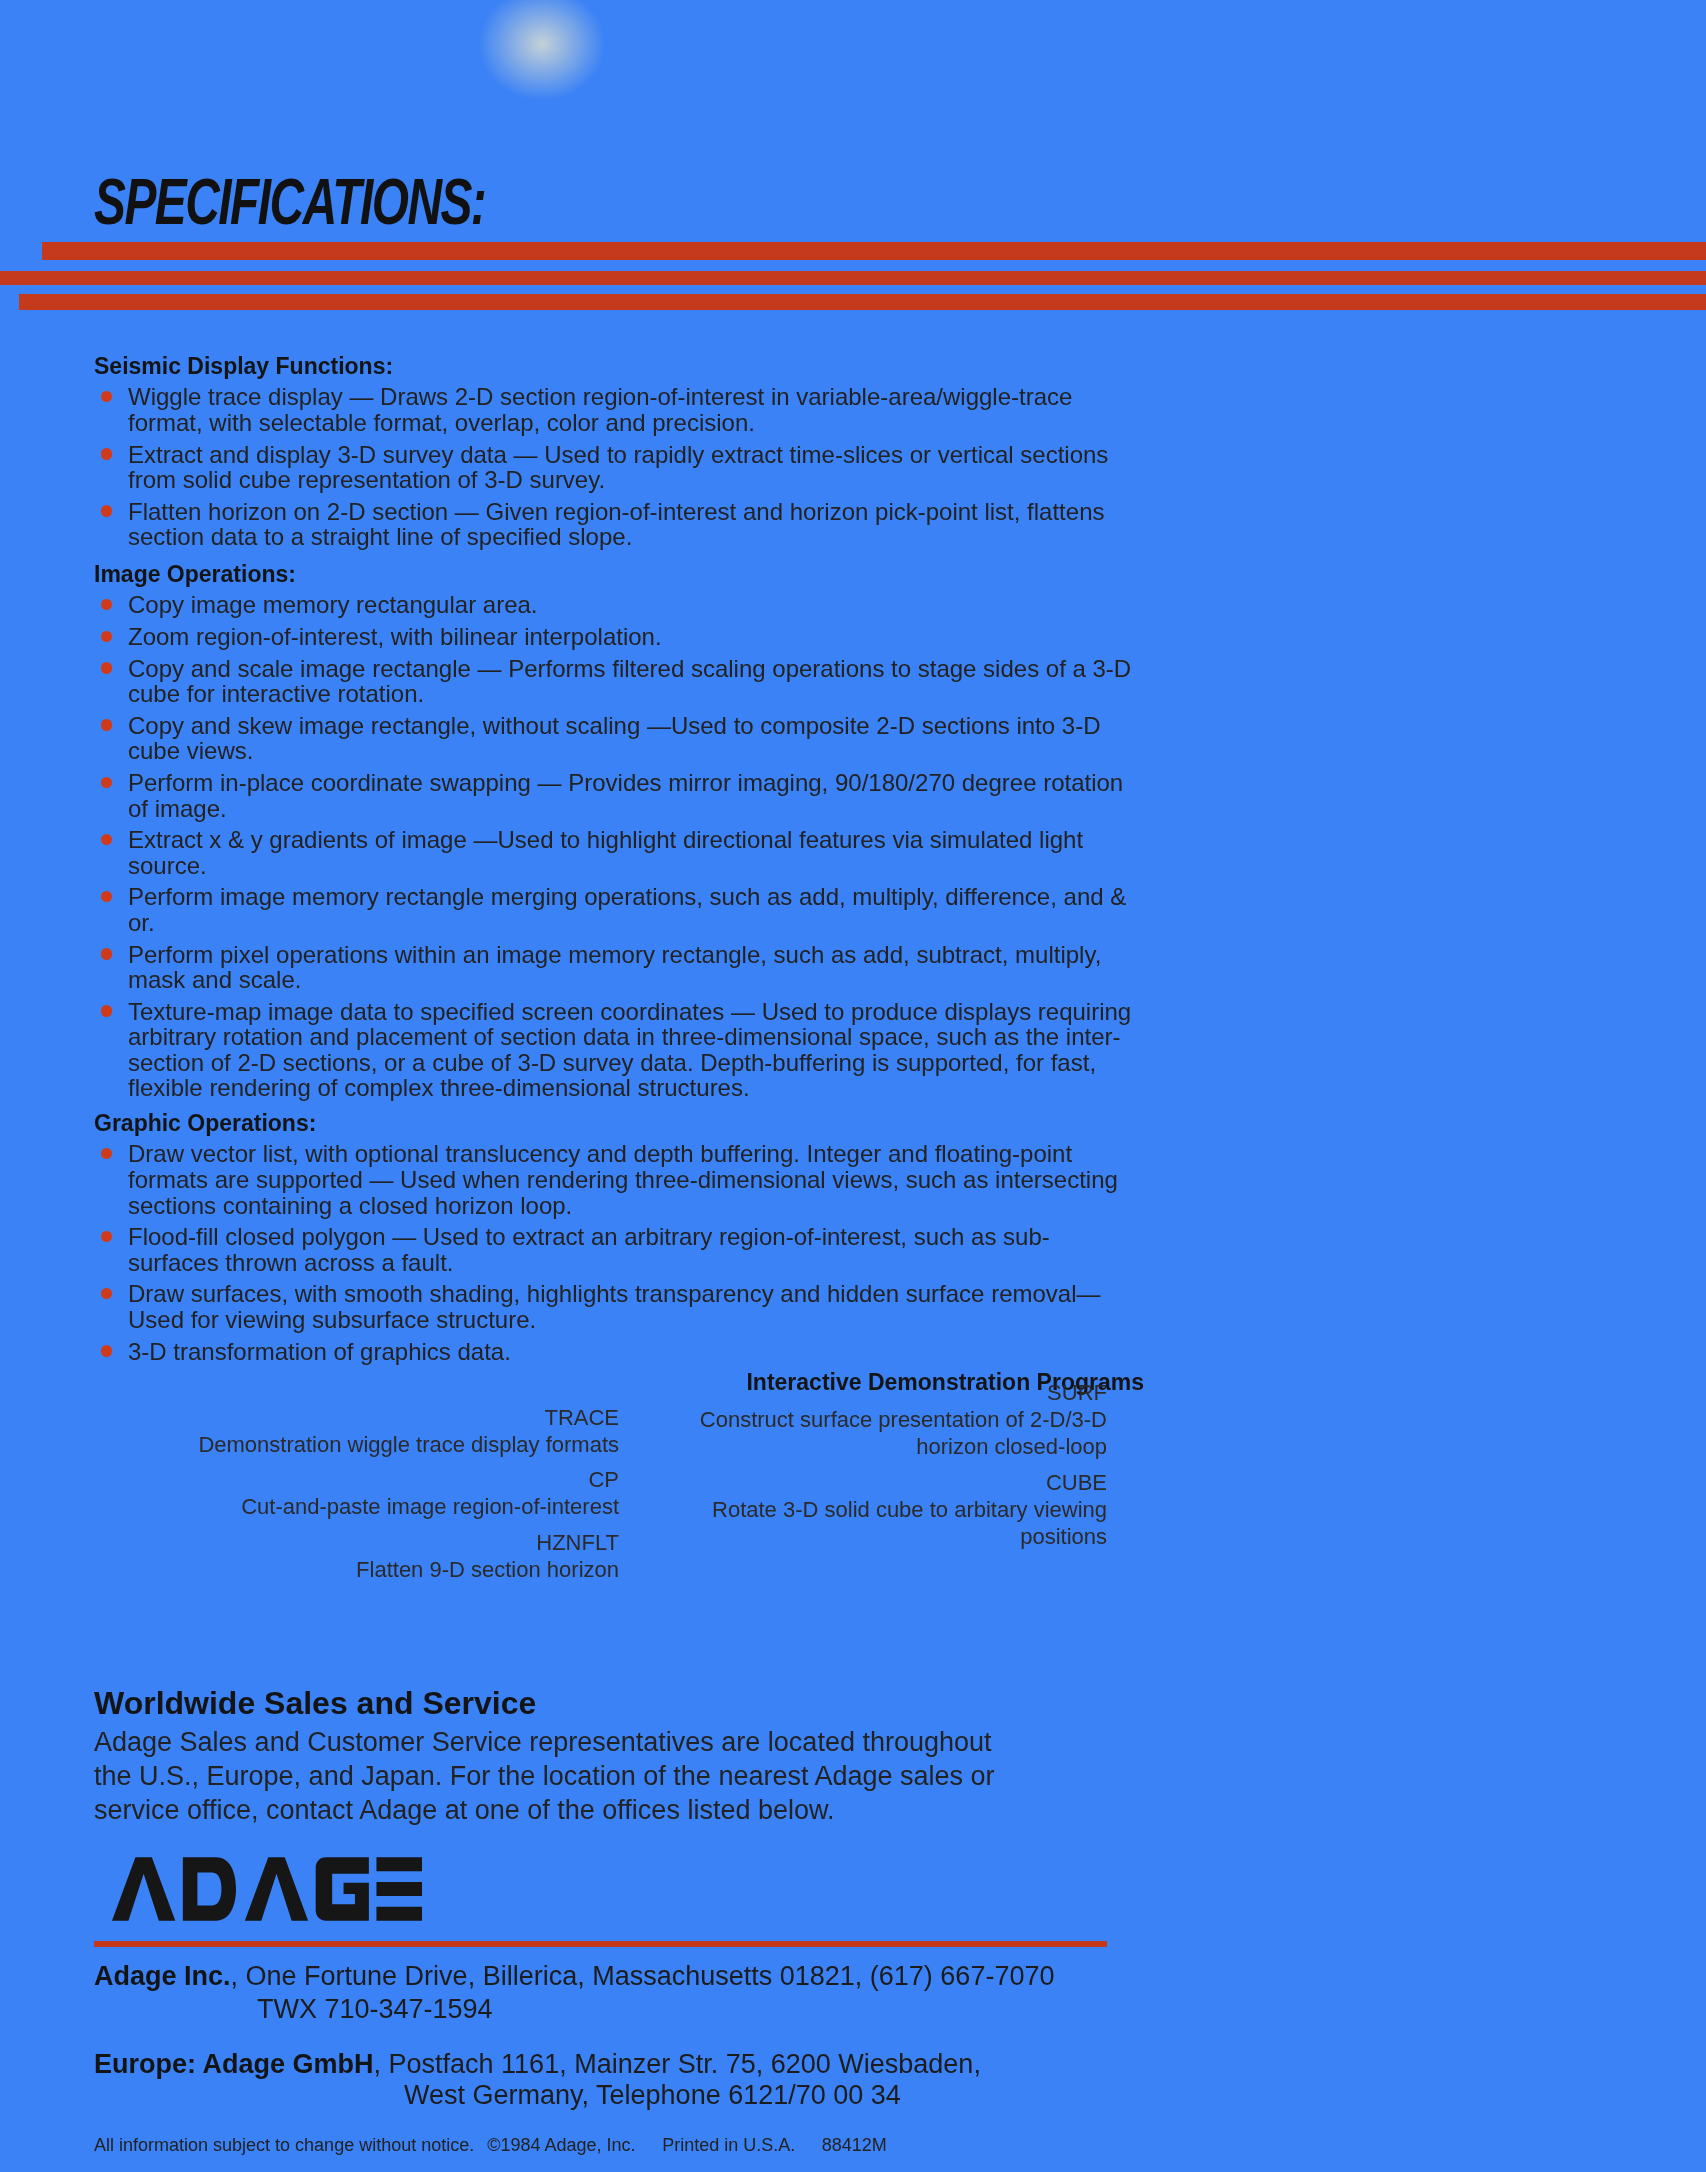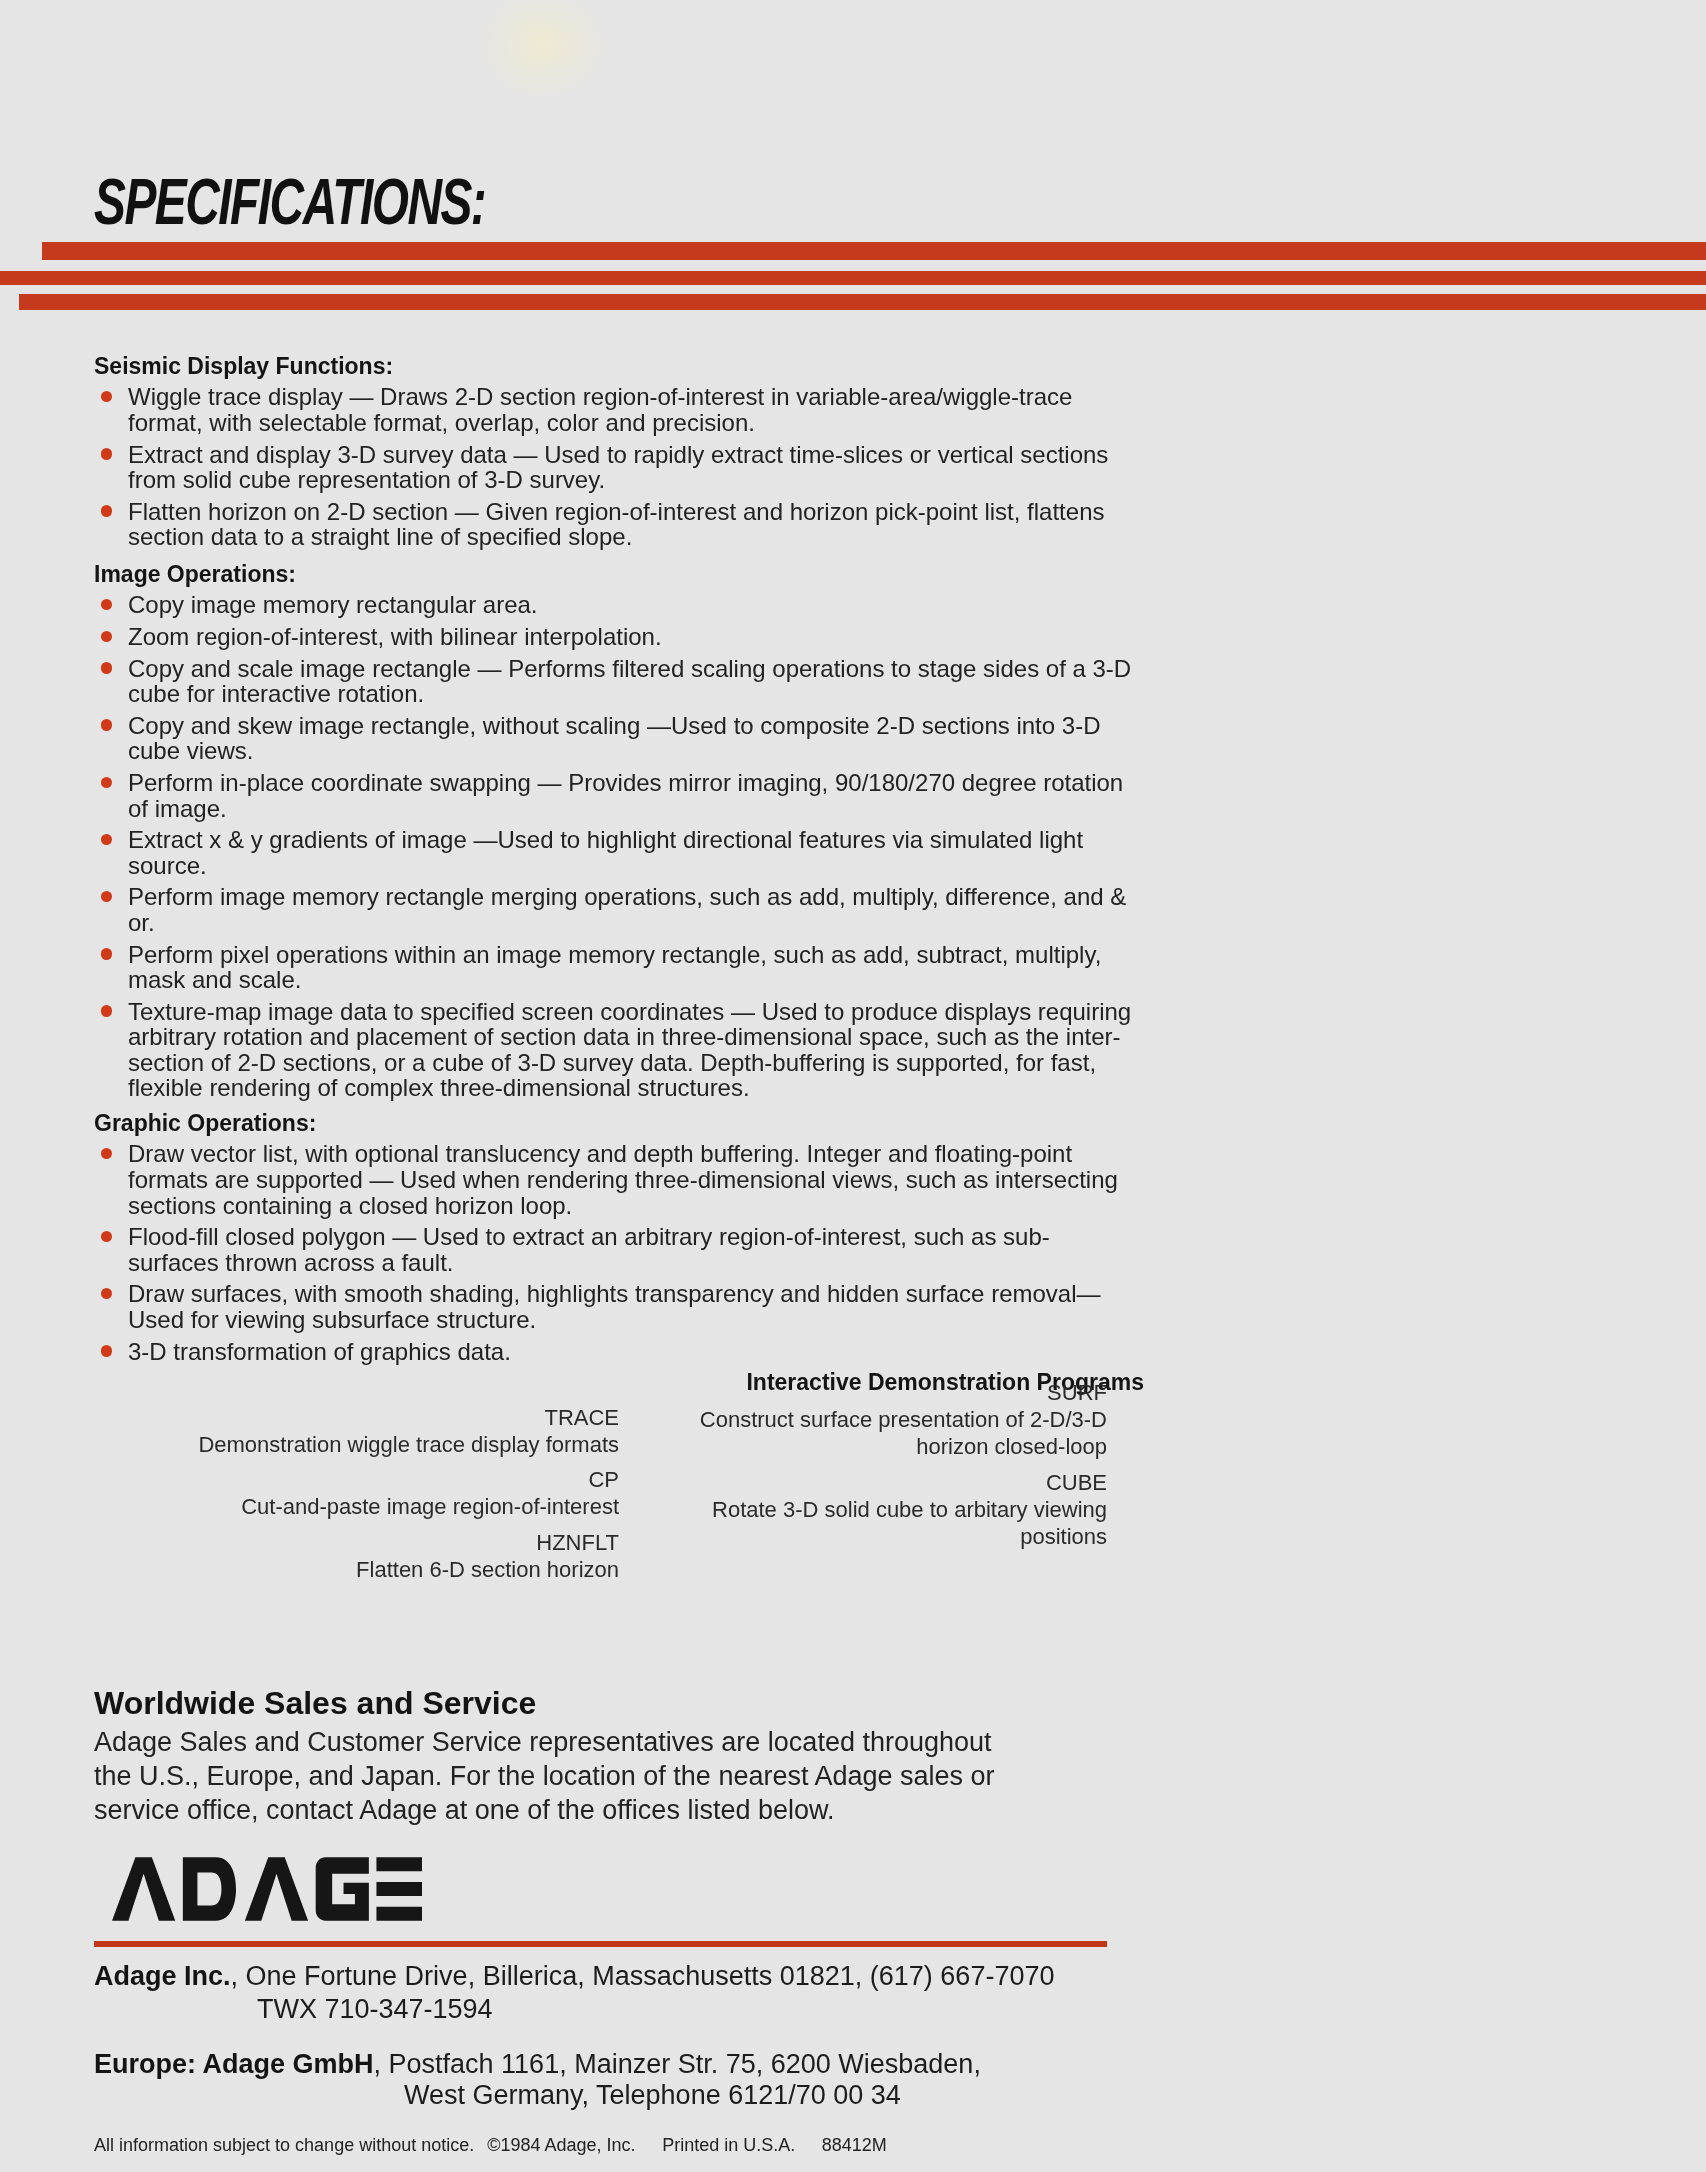--- a/index.html
+++ b/index.html
@@ -1,20 +1,20 @@
 <!DOCTYPE html>
 <html style="font-size:10.8px"><head>
 <meta charset="utf-8">
 <style>
   * { margin:0; padding:0; box-sizing:border-box; }
   html,body { background:#ffffff; }
   .page {
     position:relative;
     width:1707px; height:2172px;
-    background:#e5e5e5;
+    background:#3b82f6;
     overflow:hidden;
     font-family:"Liberation Sans", sans-serif;
     color:#1d1d1d;
   }
   .smudge {
     position:absolute; left:478px; top:-13.5px; width:128px; height:114px;
     background:radial-gradient(ellipse at center, rgba(243,236,204,0.75) 0%, rgba(243,236,204,0) 70%);
     pointer-events:none;
   }
   
@@ -151,21 +151,21 @@
       <div class="prog">
         <div class="prog-name">TRACE</div>
         <div class="prog-desc">Demonstration wiggle trace display formats</div>
       </div>
       <div class="prog">
         <div class="prog-name">CP</div>
         <div class="prog-desc">Cut-and-paste image region-of-interest</div>
       </div>
       <div class="prog">
         <div class="prog-name">HZNFLT</div>
-        <div class="prog-desc">Flatten 6-D section horizon</div>
+        <div class="prog-desc">Flatten 9-D section horizon</div>
       </div>
     </div>
     <div class="prog-col-right">
       <div class="prog">
         <div class="prog-name">SURF</div>
         <div class="prog-desc">Construct surface presentation of 2-D/3-D
 horizon closed-loop</div>
       </div>
       <div class="prog">
         <div class="prog-name">CUBE</div>

